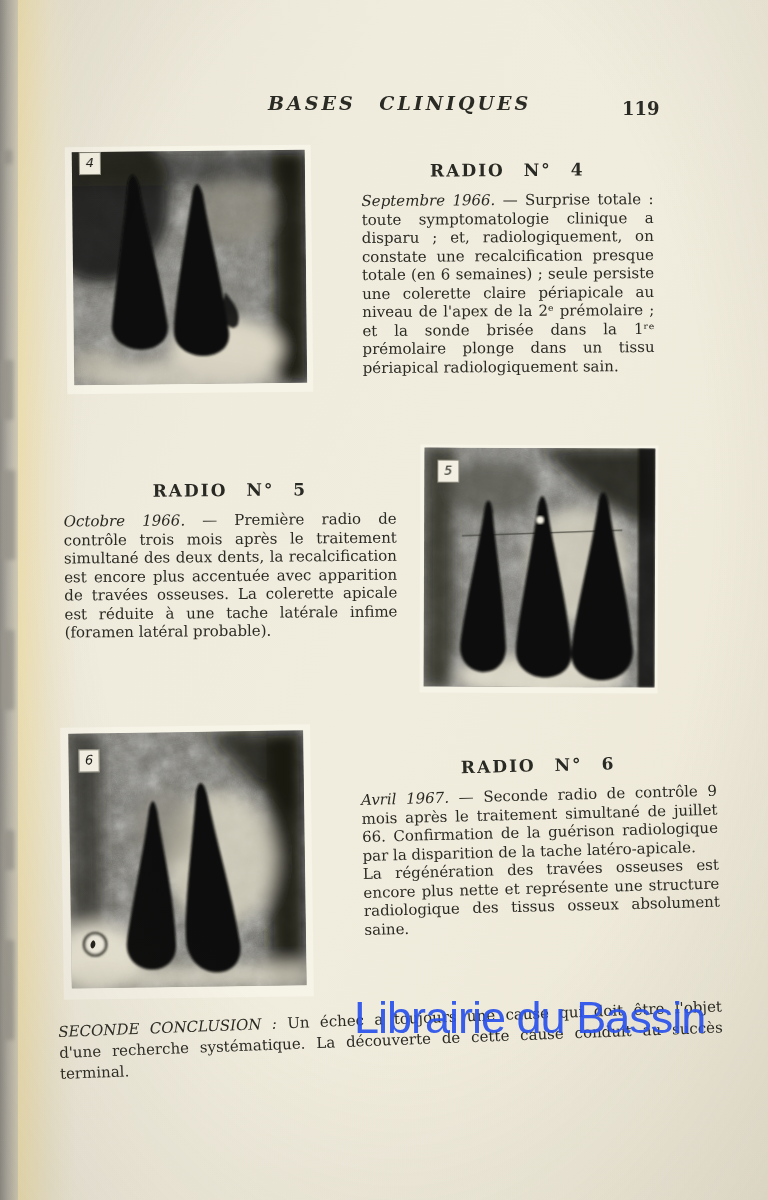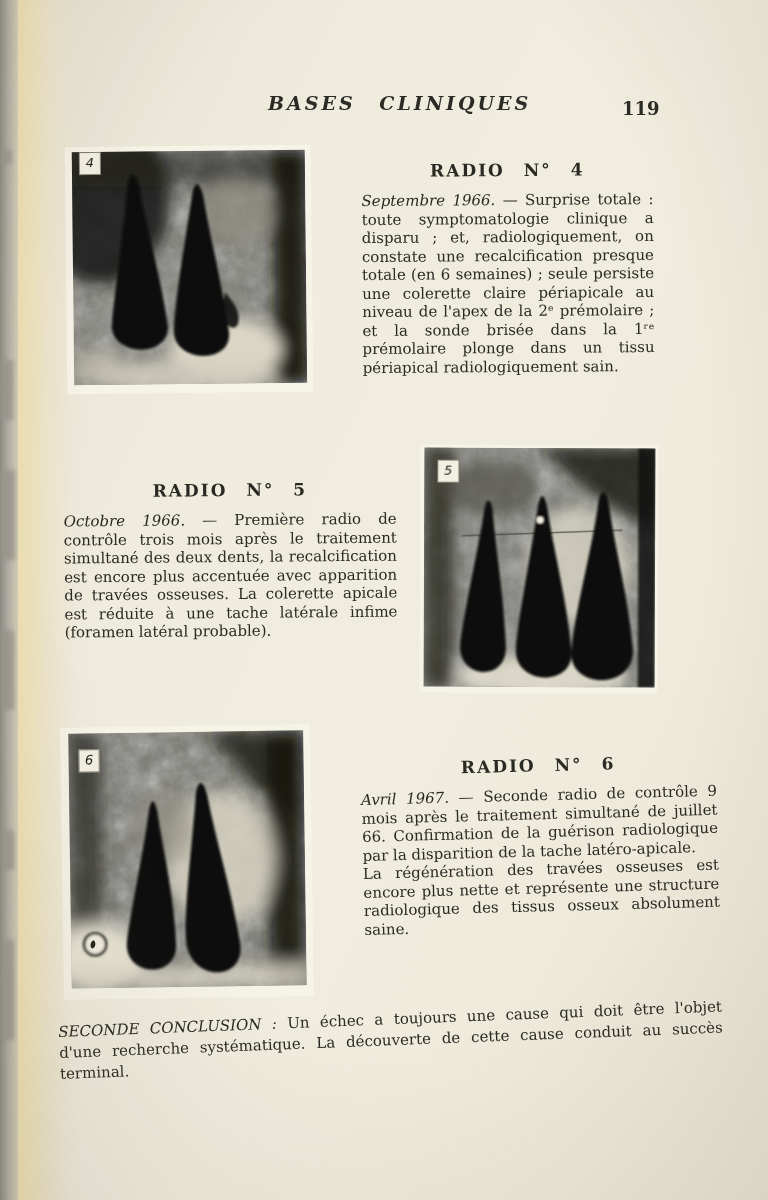--- a/index.html
+++ b/index.html
@@ -195,18 +195,19 @@
       <span>6</span>
     </div>
   </div>
 
   <div class="sect" style="left:360px;top:760px;width:356px;transform:rotate(-1.5deg);transform-origin:left top;">
     <h2>RADIO N° 6</h2>
     <p><i class="lead">Avril 1967.</i> <span>— Seconde radio de contrôle 9 mois après le traitement simultané de juillet 66. Confirmation de la guérison radiologique par la disparition de la tache latéro-apicale.</span></p>
     <p><span>La régénération des travées osseuses est encore plus nette et représente une structure radiologique des tissus osseux absolument saine.</span></p>
   </div>
 
+  <div class="wm">Librairie du Bassin</div>
 
   <div class="concl">
     <p><i class="lead">SECONDE CONCLUSION :</i> <span>Un échec a toujours une cause qui doit être l'objet d'une recherche systématique. La découverte de cette cause conduit au succès terminal.</span></p>
   </div>
 
 </div>
 
 </body></html>

